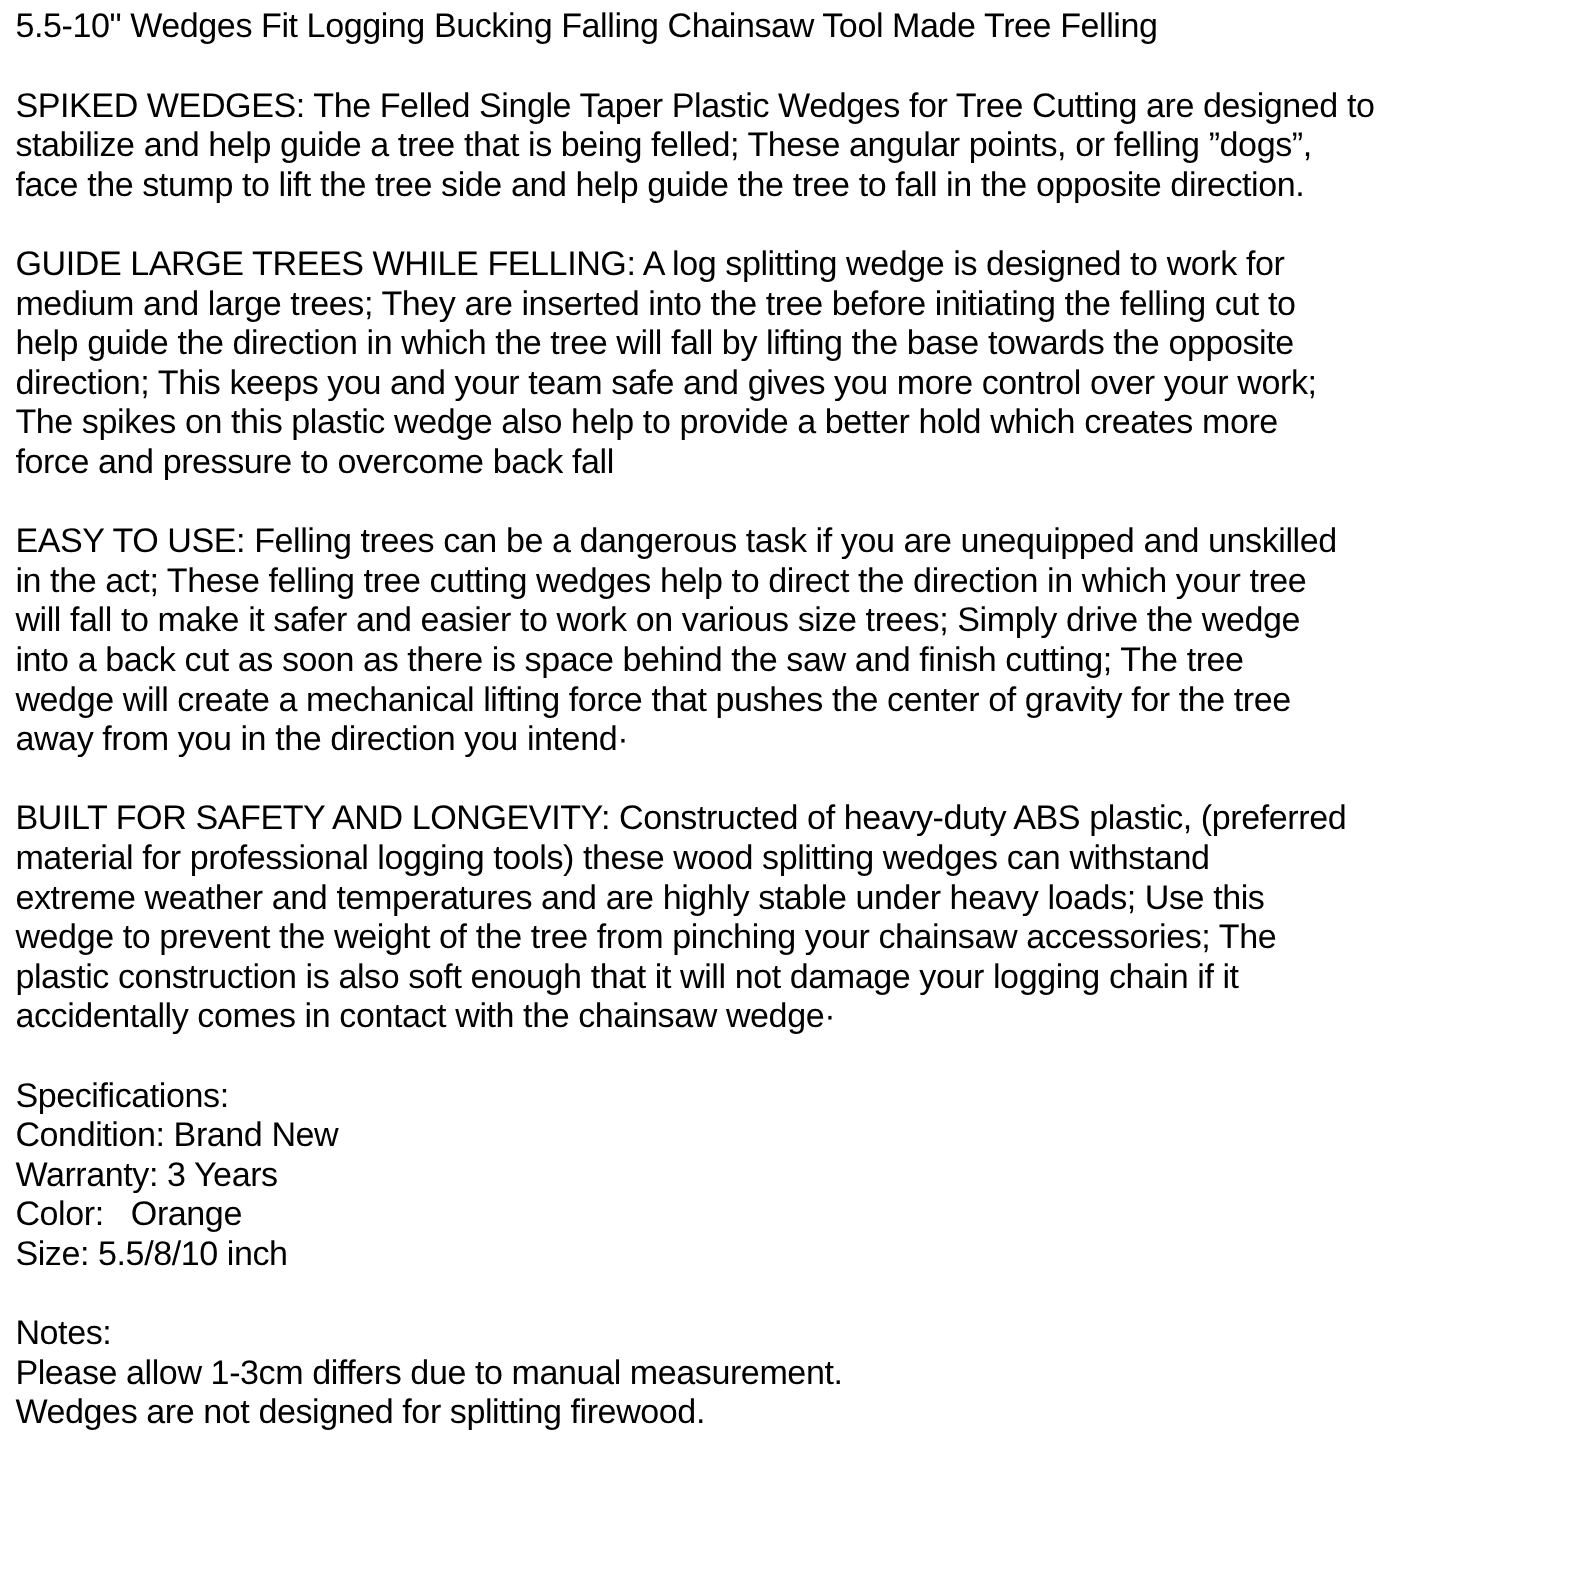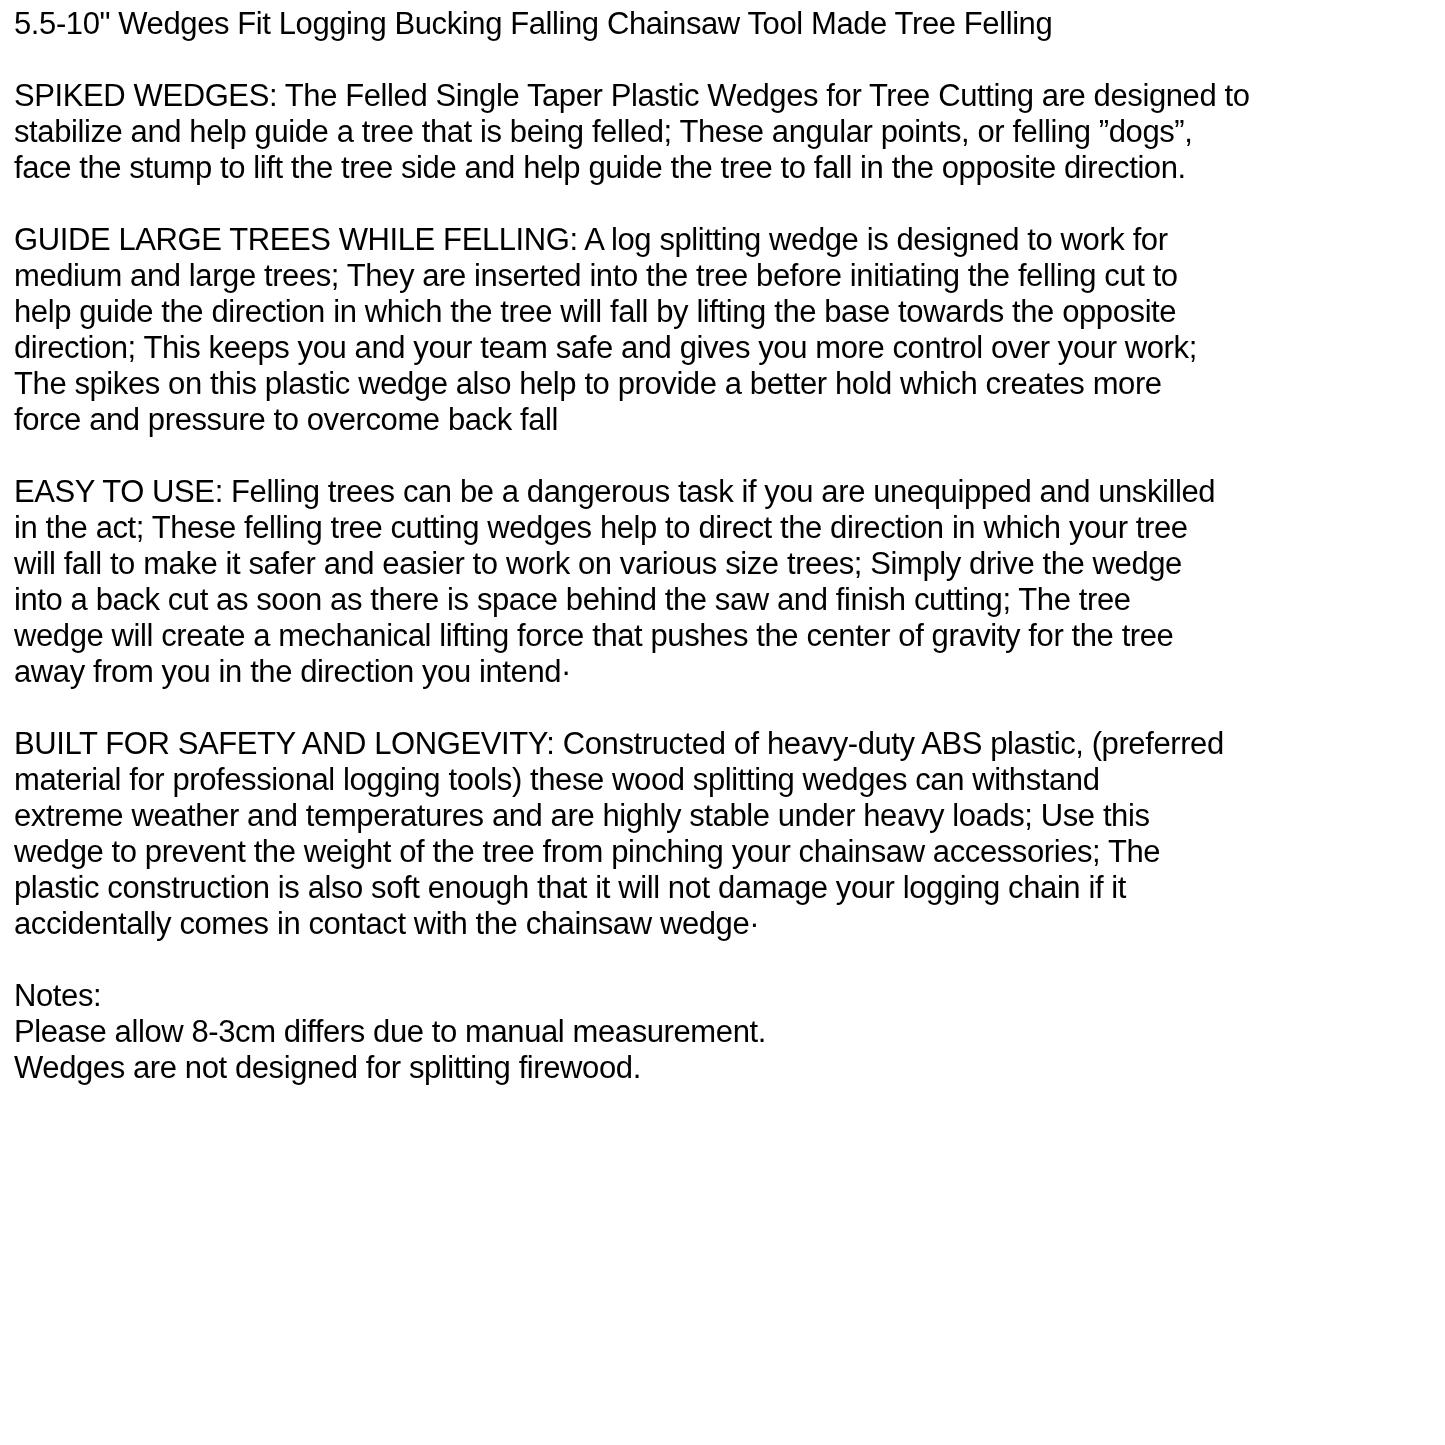--- a/index.html
+++ b/index.html
@@ -58,18 +58,23 @@
 wedge will create a mechanical lifting force that pushes the center of gravity for the tree
 away from you in the direction you intend·</p>
 
   <p class="doc-para">BUILT FOR SAFETY AND LONGEVITY: Constructed of heavy-duty ABS plastic, (preferred
 material for professional logging tools) these wood splitting wedges can withstand
 extreme weather and temperatures and are highly stable under heavy loads; Use this
 wedge to prevent the weight of the tree from pinching your chainsaw accessories; The
 plastic construction is also soft enough that it will not damage your logging chain if it
 accidentally comes in contact with the chainsaw wedge·</p>
 
+  <p class="doc-para">Specifications:
+Condition: Brand New
+Warranty: 3 Years
+Color:   Orange
+Size: 5.5/8/10 inch</p>
 
 
   <p class="doc-para">Notes:
-Please allow 8-3cm differs due to manual measurement.
+Please allow 1-3cm differs due to manual measurement.
 Wedges are not designed for splitting firewood.</p>
 </div>
 
 </body></html>

